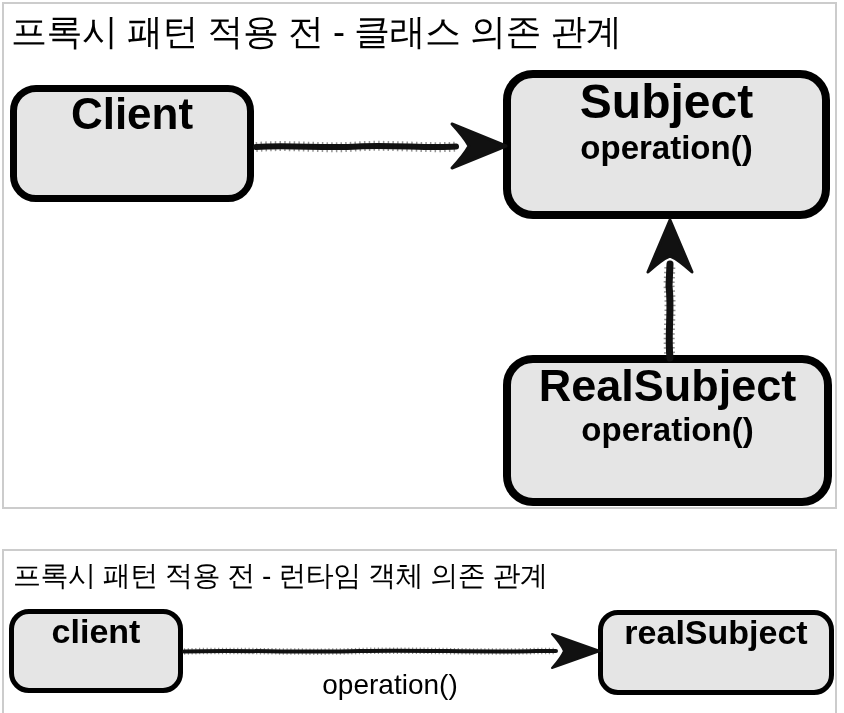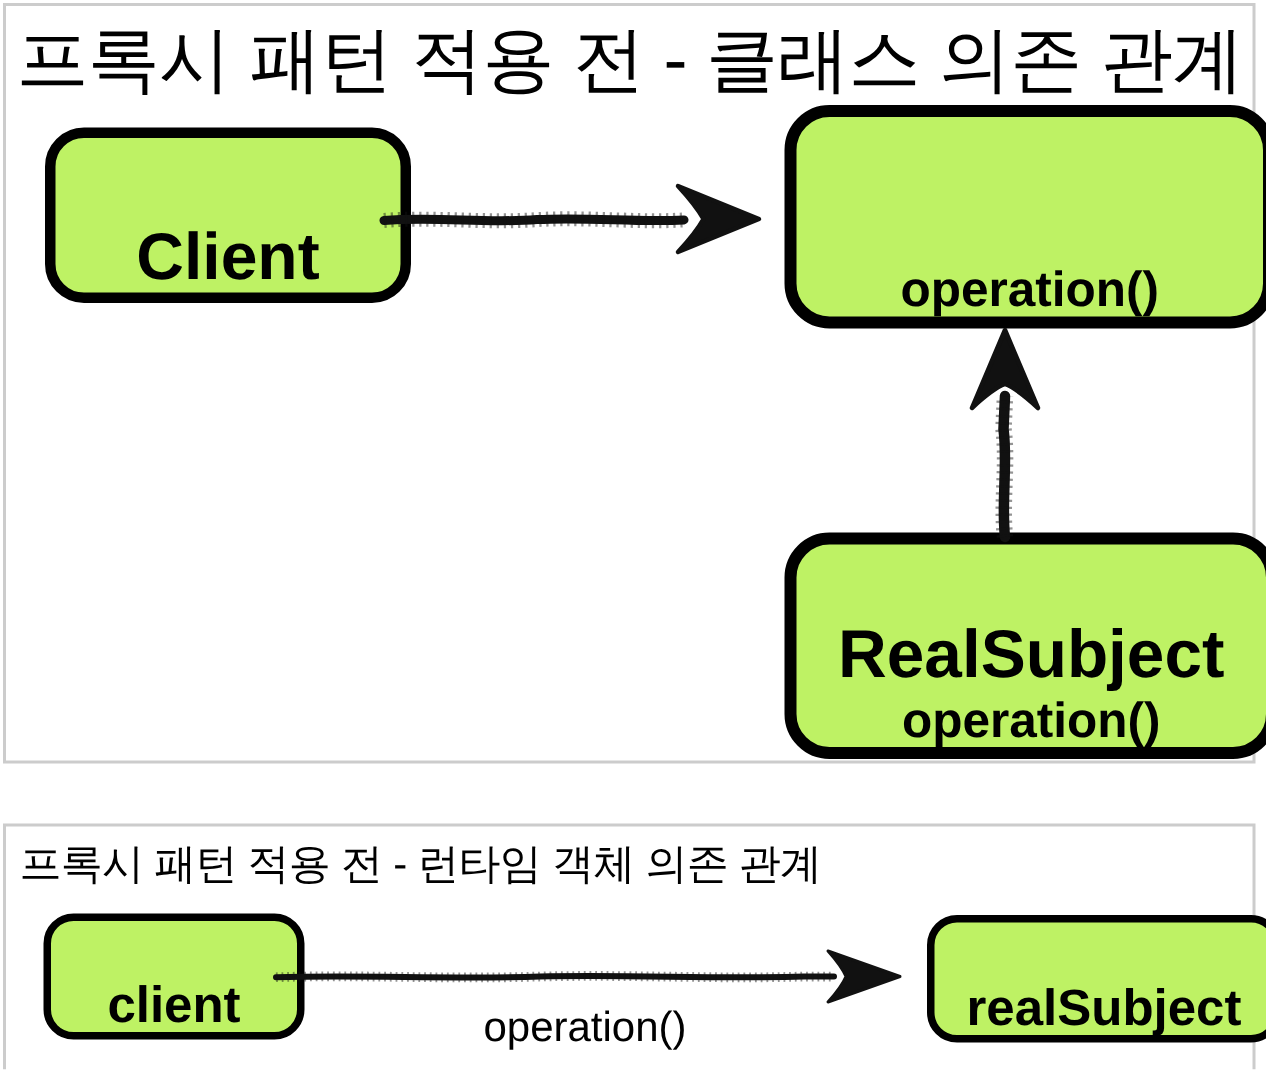--- a/index.html
+++ b/index.html
@@ -23,34 +23,33 @@
   .panel-top   { left: 2px; top: 2px;   width: 835px; height: 507px; }
   .panel-bottom{ left: 2px; top: 549px; width: 835px; height: 197px; }
 
   .panel-title {
     position: absolute;
     color: #000;
     white-space: nowrap;
     font-weight: 500;
     letter-spacing: -0.5px;
   }
-  .title-lg { left: 7px;  top: 4px; font-size: 48px; }
+  .title-lg { left: 7px;  top: 4px; font-size: 36px; }
   .title-sm { left: 9px;  top: 6px; font-size: 28px; font-weight: 400; }
 
   .node {
     position: absolute;
-    background: #bef264;
+    background: #e5e5e5;
     border-style: solid;
     border-color: #000000;
     display: flex;
     flex-direction: column;
     align-items: center;
-    justify-content: flex-end;
+    justify-content: flex-start;
     text-align: center;
-    margin-left: 20px;
   }
   .node-label  { font-weight: bold; line-height: 1.02; }
   .node-method { font-weight: bold; font-size: 33px; line-height: 1.1; margin-top: 3px; }
 
   .node-client      { left: 6px;   top: 81px;  width: 244px; height: 117px; border-width: 7px; border-radius: 26px; }
   .node-client .node-label { font-size: 44px; }
 
   .node-subject     { left: 499px; top: 66px;  width: 327px; height: 149px; border-width: 8px; border-radius: 30px; }
   .node-subject .node-label { font-size: 48px; }
 
@@ -90,20 +89,21 @@
 
   <section class="panel panel-top">
 
     <h1 class="panel-title title-lg">프록시 패턴 적용 전 - 클래스 의존 관계</h1>
 
     <div class="node node-client">
       <span class="node-label">Client</span>
     </div>
 
     <div class="node node-subject">
+      <span class="node-label">Subject</span>
       <span class="node-method">operation()</span>
     </div>
 
     <div class="node node-realsubject">
       <span class="node-label">RealSubject</span>
       <span class="node-method">operation()</span>
     </div>
 
     <svg class="arrow arrow-h" width="262" height="52" viewBox="0 0 262 52">
       <path class="shaft" stroke-width="6" d="M6 27 C 40 24.2, 74 29, 108 26.4 C 142 24.4, 176 28.6, 206 26.6"></path>

